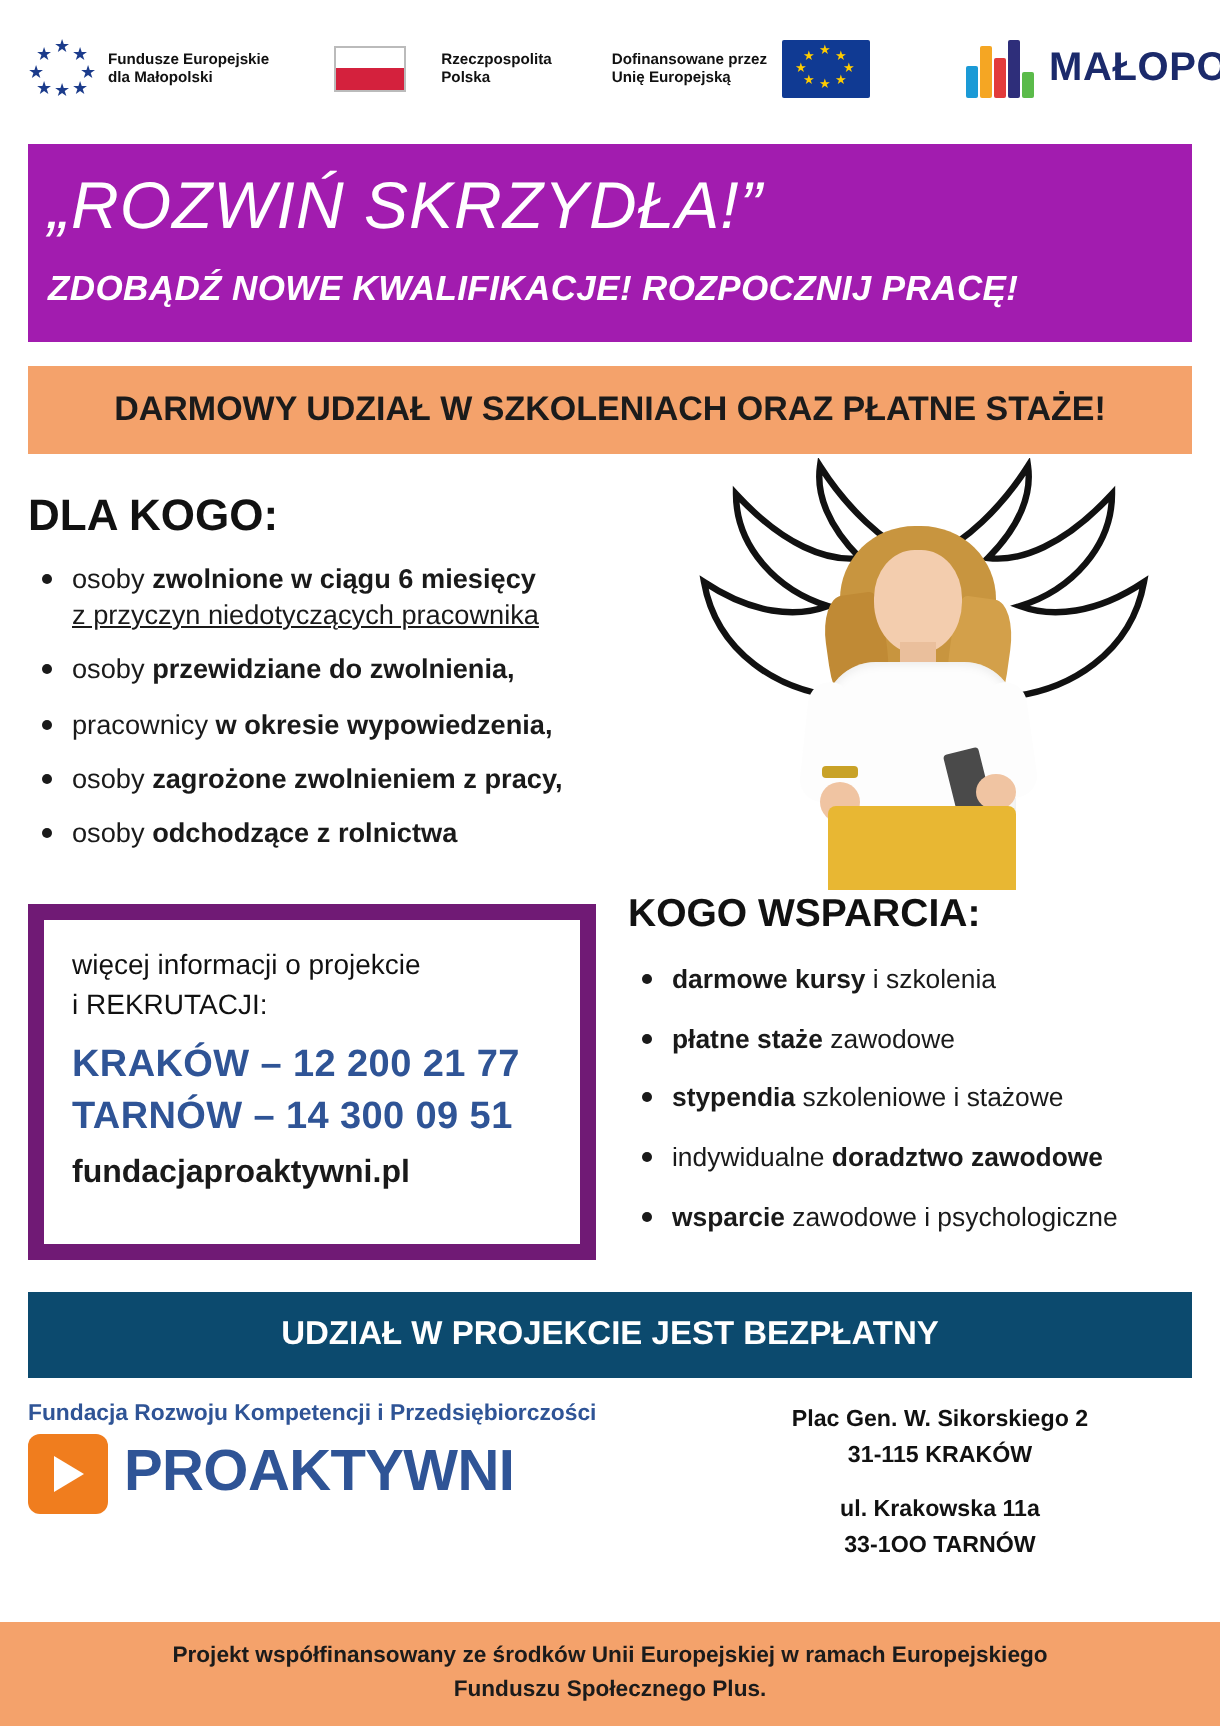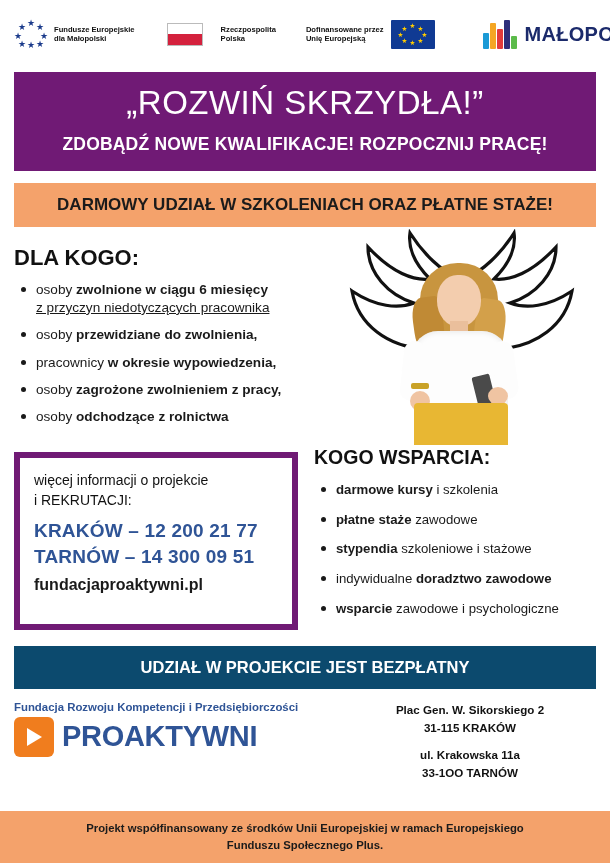--- a/index.html
+++ b/index.html
@@ -54,25 +54,25 @@
   .mlogo i { position: absolute; bottom: 0; width: 6px; border-radius: 1px; display: block; }
   .mlogo i:nth-child(1) { left: 0;   height: 16px; background: #1b9ad6; }
   .mlogo i:nth-child(2) { left: 7px; height: 26px; background: #f5a623; }
   .mlogo i:nth-child(3) { left: 14px;height: 20px; background: #e23b3b; }
   .mlogo i:nth-child(4) { left: 21px;height: 29px; background: #2e2e7a; }
   .mlogo i:nth-child(5) { left: 28px;height: 13px; background: #5bbb4a; }
   .mtext { font-size: 20px; font-weight: 700; color: #1b2a6b; letter-spacing: 0.3px; }
 
   
   .band-blue {
-    background: #701a75;
+    background: #a21caf;
     color: #fff;
     padding: 14px 10px 16px;
-    text-align: center;
     margin: 4px 14px 0;
+    font-style: italic;
   }
   .band-blue h1 {
     font-size: 33px; font-weight: 400; letter-spacing: 0.5px; line-height: 1.05;
   }
   .band-blue h2 {
     font-size: 17.5px; font-weight: 700; margin-top: 13px; letter-spacing: .2px;
   }
 
   
   .band-orange {
@@ -132,21 +132,21 @@
   .tablet { position: absolute; left: 86px; top: 112px; width: 18px; height: 40px;
             background: #4a4a4a; border-radius: 2px; transform: rotate(-14deg); }
   .watch { position: absolute; left: 21px; top: 120px; width: 18px; height: 6px;
            background: #c9a227; border-radius: 2px; }
   .skirt { position: absolute; left: 24px; top: 140px; width: 94px; height: 42px;
            background: #e8b733; border-radius: 4px 4px 0 0; }
 
   
   .lower { display: flex; gap: 16px; padding: 8px 14px 0; }
   .contact-box {
-    border: 6px solid #701a75;
+    border: 8px solid #701a75;
     padding: 12px 14px 14px;
     width: 284px;
     margin-top: 8px;
   }
   .contact-box .l1 { font-size: 14px; line-height: 1.45; color: #111; }
   .contact-box .phone {
     font-size: 19px; color: #2f5496; font-weight: 700; margin-top: 10px; letter-spacing: .2px;
   }
   .contact-box .phone.second { margin-top: 4px; }
   .contact-box .web {

